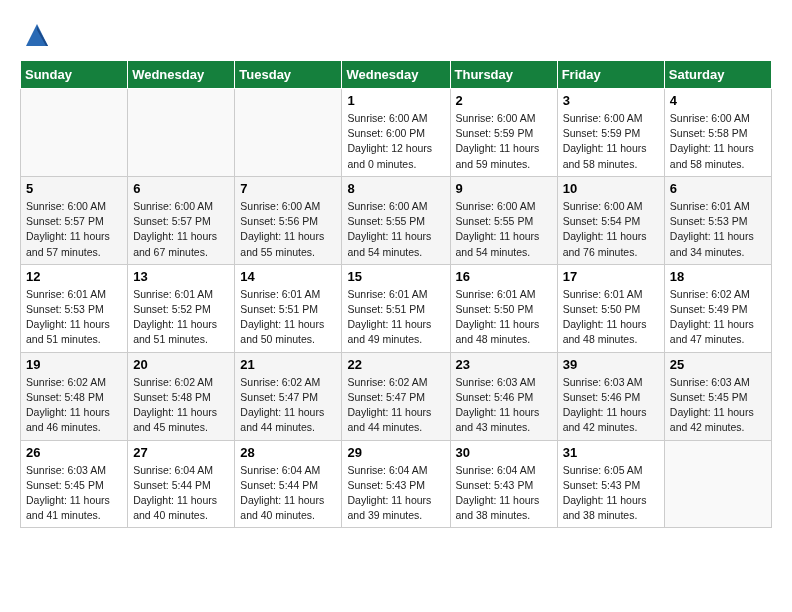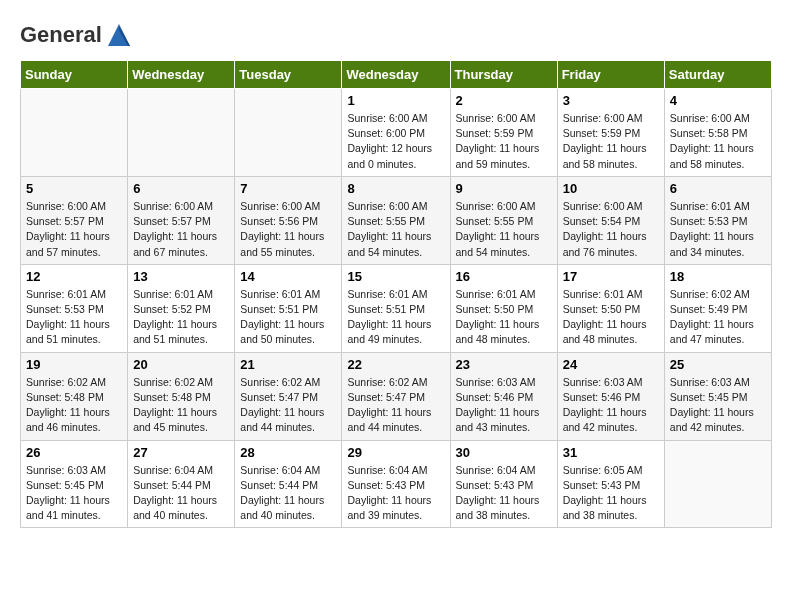--- a/index.html
+++ b/index.html
@@ -43,21 +43,21 @@
     .subtitle {
       font-size: 16px;
       color: #444;
     }
     table {
       width: 100%;
       border-collapse: collapse;
       font-size: 11px;
     }
     thead tr th {
-      background-color: #4d7c0f;
+      background-color: #15803d;
       color: #fff;
       padding: 6px 4px;
       text-align: left;
       font-size: 13px;
       font-weight: bold;
       border: 1px solid #fff;
     }
     tbody tr td {
       border: 1px solid #ccc;
       vertical-align: top;
@@ -83,21 +83,20 @@
       background: #f9f9f9;
     }
   </style>
 </head>
 <body>
 
 <div class="header">
   <div class="logo">
     <div>
       <div style="display:flex;align-items:center;">
-        <span class="logo-text logo-general">General</span>
         <svg class="logo-icon" viewBox="0 0 30 30">
           <polygon points="4,26 15,4 26,26" fill="#2a6ab5"></polygon>
           <polygon points="15,10 24,26 26,26 15,6" fill="#1a4a8a"></polygon>
         </svg>
       </div>
       <div class="logo-text logo-blue"></div>
     </div>
   </div>
   <div class="title-block">
     <div class="month-title"></div>
@@ -283,21 +282,21 @@
           <div class="day-info">and 44 minutes.</div>
         </td>
         <td>
           <div class="day-num">23</div>
           <div class="day-info">Sunrise: 6:03 AM</div>
           <div class="day-info">Sunset: 5:46 PM</div>
           <div class="day-info">Daylight: 11 hours</div>
           <div class="day-info">and 43 minutes.</div>
         </td>
         <td>
-          <div class="day-num">24</div>
+          <div class="day-num">39</div>
           <div class="day-info">Sunrise: 6:03 AM</div>
           <div class="day-info">Sunset: 5:46 PM</div>
           <div class="day-info">Daylight: 11 hours</div>
           <div class="day-info">and 42 minutes.</div>
         </td>
         <td>
           <div class="day-num">25</div>
           <div class="day-info">Sunrise: 6:03 AM</div>
           <div class="day-info">Sunset: 5:45 PM</div>
           <div class="day-info">Daylight: 11 hours</div>

